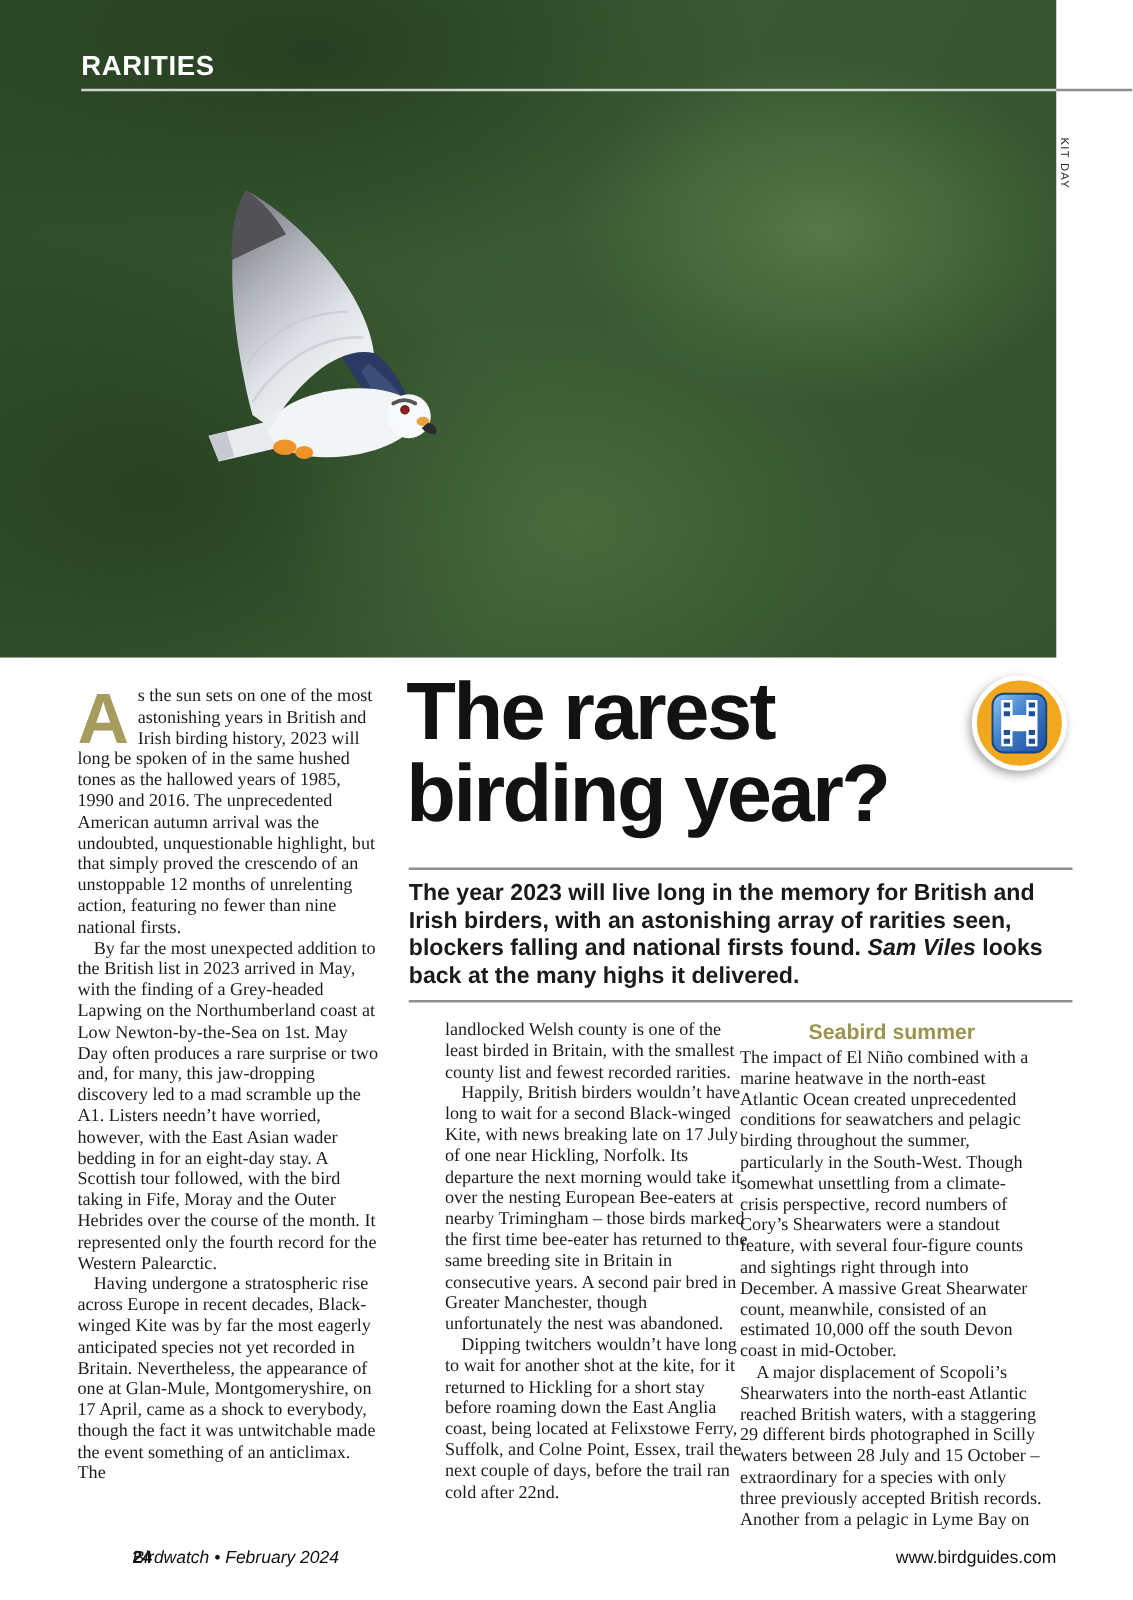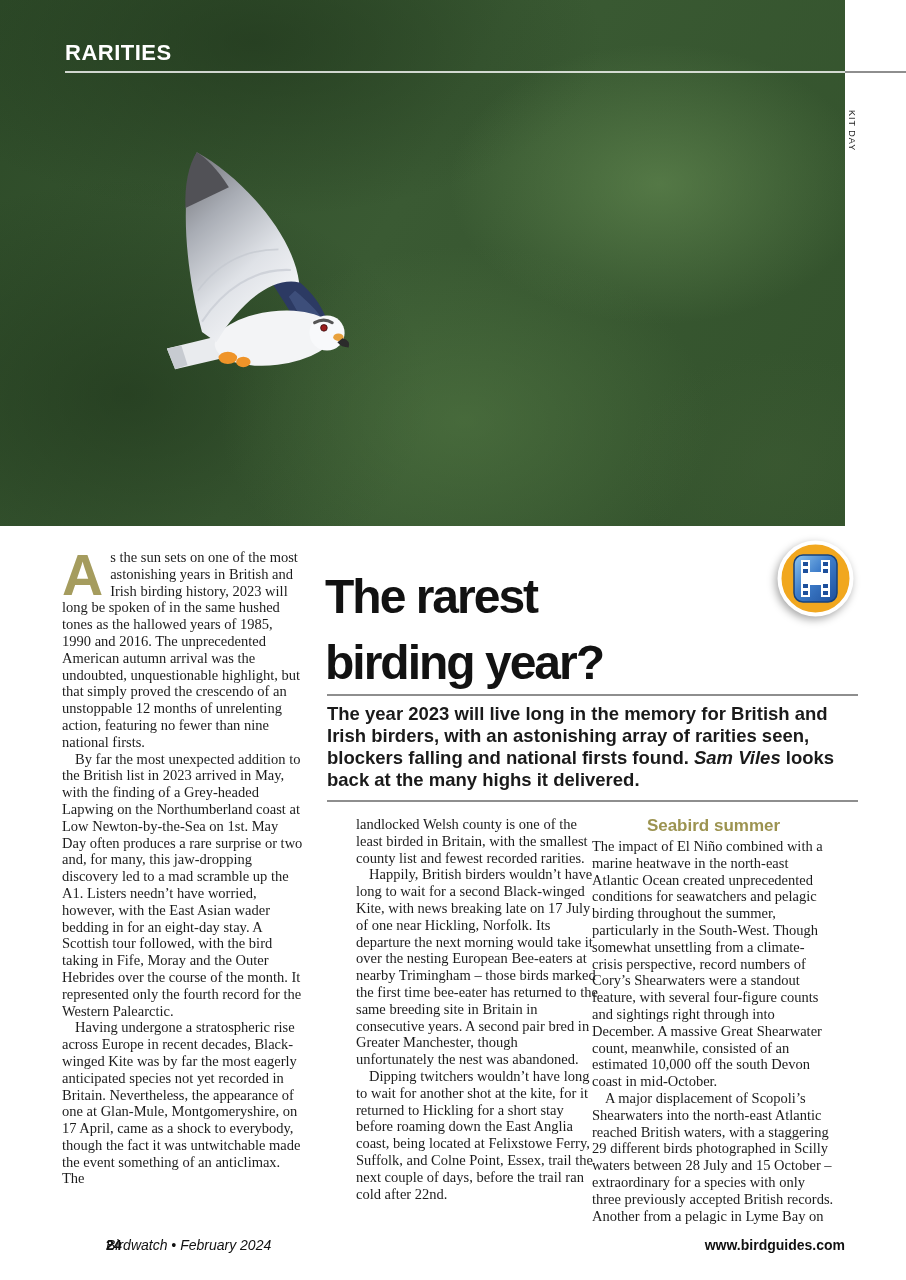--- a/index.html
+++ b/index.html
@@ -38,23 +38,23 @@
   .kicker-rule-margin{position:absolute;left:845px;top:71px;width:61px;height:2px;background:var(--rule-gray);}
 
   .photo-credit{
     position:absolute;left:847px;top:110px;
     font-family:"Liberation Sans", sans-serif;font-size:9px;letter-spacing:1px;
     color:#222222;writing-mode:vertical-rl;text-orientation:mixed;
   }
 
   
   .headline{
-    position:absolute;left:325px;top:564px;width:470px;
-    font-family:"Liberation Sans", sans-serif;font-weight:bold;
-    font-size:48px;line-height:66px;letter-spacing:-2px;color:#121212;
+    position:absolute;left:325px;top:536px;width:470px;
+    font-family:"Liberation Sans", sans-serif;font-weight:bold;
+    font-size:65px;line-height:66px;letter-spacing:-2px;color:#121212;
   }
   .video-icon{position:absolute;left:776px;top:539px;width:79px;height:79px;filter:drop-shadow(-2px 3px 4px rgba(0,0,0,0.35));}
 
   .standfirst{
     position:absolute;left:327px;top:694px;width:531px;
     border-top:2px solid var(--rule-gray);border-bottom:2px solid var(--rule-gray);
     padding:7px 0 9px 0;
     font-family:"Liberation Sans", sans-serif;font-weight:bold;
     font-size:18.5px;line-height:22px;color:#1a1a1a;
   }
@@ -81,21 +81,21 @@
     font-size:17px;line-height:19px;margin:0 0 3px 0;color:var(--subhead-olive);text-align:center;
   }
 
   
   .footer{
     position:absolute;left:62px;top:1237px;width:783px;height:20px;
     font-family:"Liberation Sans", sans-serif;font-size:14px;color:#111111;
   }
   .footer .page-num{position:absolute;left:0;top:0;font-weight:bold;margin-left:44px;}
   .footer .mag{position:absolute;left:44px;top:0;font-style:italic;}
-  .footer .site{position:absolute;right:0;top:0;font-weight:bold;}
+  .footer .site{position:absolute;right:0;top:0;font-weight:normal;}
 </style>
 </head>
 <body>
 
 <div class="page">
 
   <div class="photo">
     <svg class="kite" viewBox="0 0 240 240" aria-hidden="true">
       <defs>
         <linearGradient id="wingGrad" x1="0" y1="0" x2="0.55" y2="1">

